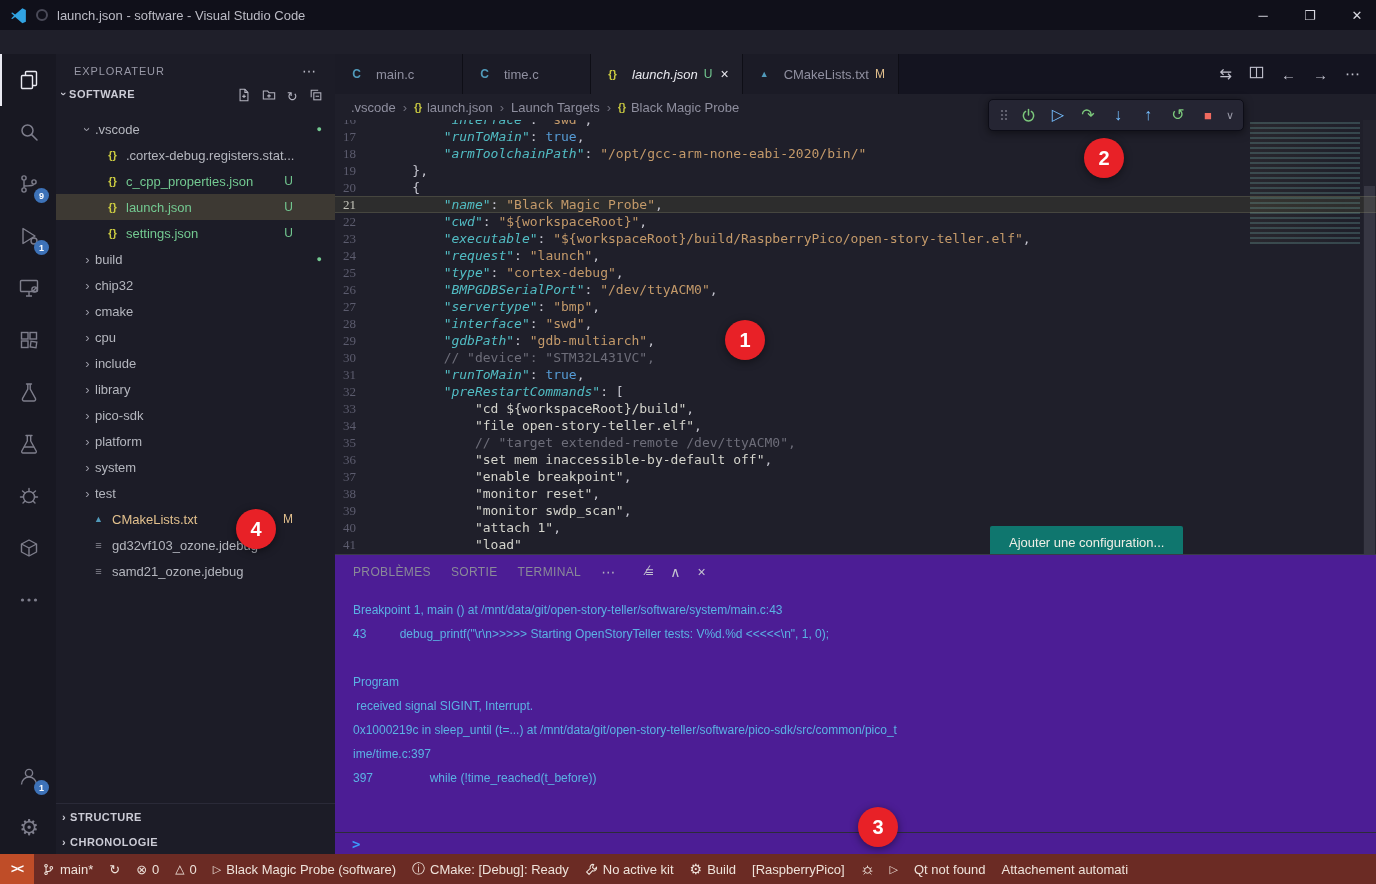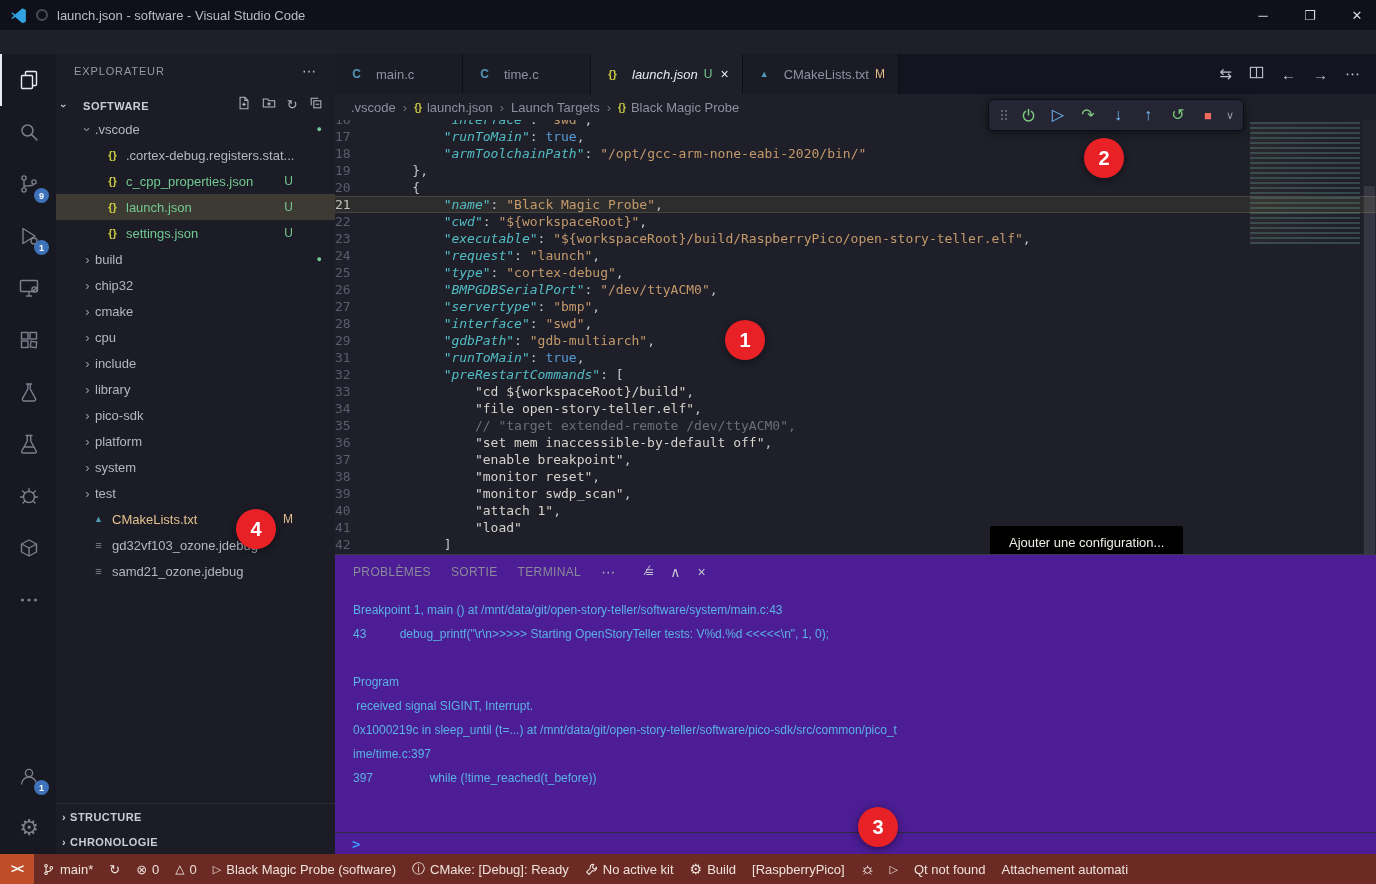--- a/index.html
+++ b/index.html
@@ -23,21 +23,21 @@
   .activitybar { width:56px; background:#181822; display:flex; flex-direction:column; }
   .act-item { height:52px; display:flex; align-items:center; justify-content:center; color:#7e7e8c; position:relative; border-left:2px solid transparent; }
   .act-item.active { color:#eaeaf2; border-left:2px solid #eaeaf2; }
   .act-badge { position:absolute; right:7px; bottom:7px; background:#3d72b8; color:#fff; font-size:9px; min-width:15px; height:15px; border-radius:8px; display:flex; align-items:center; justify-content:center; padding:0 3px; font-weight:bold; }
   .act-bottom { margin-top:auto; }
   .gear-glyph { font-size:22px; }
   
   .sidebar { width:279px; background:#1c1c27; display:flex; flex-direction:column; font-size:13px; }
   .sidebar-title { height:34px; display:flex; align-items:center; padding:0 18px; font-size:11px; letter-spacing:.08em; color:#9898a6; }
   .sidebar-title .more { margin-left:auto; font-size:14px; color:#b8b8c4; }
-  .section-header { height:24px; display:flex; align-items:flex-end; font-weight:bold; font-size:11px; letter-spacing:.04em; color:#ccccd6; padding-left:6px; gap:17px; }
+  .section-header { height:24px; display:flex; align-items:flex-start; font-weight:bold; font-size:11px; letter-spacing:.04em; color:#ccccd6; padding-left:6px; gap:3px; }
   .section-actions { margin-left:auto; display:flex; gap:11px; align-items:center; padding-right:12px; color:#b4b4c0; font-weight:normal; }
   .tree { flex:1; overflow:hidden; padding-top:4px; }
   .tree-row { height:26px; display:flex; align-items:center; position:relative; color:#b4b6be; }
   .tree-row.selected { background:#3d3933; color:#e8e6dc; }
   .tree-row .chev { width:15px; color:#9a9aa6; font-size:13px; display:inline-block; text-align:center; flex:none; }
   .chev.open { transform:rotate(90deg); }
   .file-ico { width:17px; text-align:center; margin-right:5px; font-size:11px; font-weight:bold; flex:none; }
   .t-label { white-space:nowrap; overflow:hidden; text-overflow:ellipsis; padding-right:30px; }
   .t-label.green { color:#73c991; }
   .t-label.orange { color:#e2c08d; }
@@ -55,35 +55,35 @@
   .mod.u { color:#73c991; } .mod.m { color:#e2c08d; }
   .tab .close { font-size:14px; margin-left:2px; }
   .tab-actions { margin-left:auto; display:flex; align-items:center; gap:17px; padding-right:16px; color:#c0c0cc; font-size:15px; }
   .breadcrumb { height:26px; display:flex; align-items:center; font-size:13px; color:#8e8e9e; padding-left:16px; gap:7px; }
   .bc-ico { color:#cbcb41; font-size:10px; font-weight:bold; }
   .bc-sep { color:#6e6e7c; }
   
   .code-area { flex:1; position:relative; overflow:hidden; font-family:"DejaVu Sans Mono", monospace; font-size:13px; }
   .code-lines { margin-top:-9px; }
   .line { display:flex; height:17px; line-height:17px; white-space:pre; }
-  .ln { width:46px; text-align:left; padding-right:17px; color:#5c5c6e; flex:none; }
+  .ln { width:46px; text-align:center; padding-right:17px; color:#5c5c6e; flex:none;font-family:Liberation Serif, serif; }
   .line.cur { background:rgba(95,95,60,.22); box-shadow:inset 0 1px 0 rgba(190,190,150,.18), inset 0 -1px 0 rgba(190,190,150,.18); }
   .line.cur .ln { color:#c4c4ba; }
   .tk-k { color:#52bdc4; font-style:italic; }
   .tk-s { color:#c49a6a; }
   .tk-w { color:#d4d4cc; }
   .tk-b { color:#569cd6; }
   .tk-p { color:#c6c6d0; }
   .tk-c { color:#6d6d79; }
   .minimap { position:absolute; top:2px; right:16px; width:110px; height:122px; opacity:.75;
     background:repeating-linear-gradient(to bottom, rgba(110,170,165,.38) 0 2px, transparent 2px 5px),
                linear-gradient(to right, rgba(160,140,90,.10), rgba(160,140,90,0)); }
   .vscroll { position:absolute; right:0; top:0; bottom:0; width:13px; background:rgba(255,255,255,.02); }
   .vthumb { position:absolute; top:66px; right:1px; width:11px; height:400px; background:rgba(150,150,165,.18); }
-  .add-config-btn { position:absolute; left:655px; top:406px; height:33px; padding:0 19px; background:#000000; color:#f0efe6; font-size:13px; display:flex; align-items:center; border-radius:2px; font-family:"Liberation Sans",sans-serif; }
+  .add-config-btn { position:absolute; left:655px; top:406px; height:33px; padding:0 19px; background:#0f766e; color:#f0efe6; font-size:13px; display:flex; align-items:center; border-radius:2px; font-family:"Liberation Sans",sans-serif; }
   
   .panel { height:300px; border-top:1px solid #3a3a48; display:flex; flex-direction:column; background:#4c1d95; }
   .panel-header { height:34px; display:flex; align-items:center; padding:0 12px 0 18px; gap:20px; flex:none; }
   .panel-tab { font-size:12px; letter-spacing:.03em; color:#8a8a98; height:100%; display:flex; align-items:center; border-bottom:1px solid transparent; }
   .panel-tab.active { color:#e6e6ee; border-bottom:1px solid #dcdce4; }
   .panel-more { color:#b0b0bc; font-size:14px; }
   .panel-filter { margin-left:auto; width:368px; height:24px; background:#32323e; border:none; outline:none; color:#c8c8d2; font-size:12px; padding:0 8px; font-family:"Liberation Sans",sans-serif; }
   .panel-filter::placeholder { color:#8a8a98; }
   .panel-icons { display:flex; gap:17px; color:#c4c4d0; padding-left:10px; font-size:14px; align-items:center; }
   .clear-ico { position:relative; display:inline-block; }
@@ -391,20 +391,21 @@
             <div class="line"><span class="ln">20</span><span>    </span><span class="tk-p">{</span></div>
             <div class="line cur"><span class="ln">21</span><span>        </span><span class="tk-k">"name"</span><span class="tk-p">: </span><span class="tk-s">"Black Magic Probe"</span><span class="tk-p">,</span></div>
             <div class="line"><span class="ln">22</span><span>        </span><span class="tk-k">"cwd"</span><span class="tk-p">: </span><span class="tk-s">"${workspaceRoot}"</span><span class="tk-p">,</span></div>
             <div class="line"><span class="ln">23</span><span>        </span><span class="tk-k">"executable"</span><span class="tk-p">: </span><span class="tk-s">"${workspaceRoot}/build/RaspberryPico/open-story-teller.elf"</span><span class="tk-p">,</span></div>
             <div class="line"><span class="ln">24</span><span>        </span><span class="tk-k">"request"</span><span class="tk-p">: </span><span class="tk-s">"launch"</span><span class="tk-p">,</span></div>
             <div class="line"><span class="ln">25</span><span>        </span><span class="tk-k">"type"</span><span class="tk-p">: </span><span class="tk-s">"cortex-debug"</span><span class="tk-p">,</span></div>
             <div class="line"><span class="ln">26</span><span>        </span><span class="tk-k">"BMPGDBSerialPort"</span><span class="tk-p">: </span><span class="tk-s">"/dev/ttyACM0"</span><span class="tk-p">,</span></div>
             <div class="line"><span class="ln">27</span><span>        </span><span class="tk-k">"servertype"</span><span class="tk-p">: </span><span class="tk-s">"bmp"</span><span class="tk-p">,</span></div>
             <div class="line"><span class="ln">28</span><span>        </span><span class="tk-k">"interface"</span><span class="tk-p">: </span><span class="tk-s">"swd"</span><span class="tk-p">,</span></div>
             <div class="line"><span class="ln">29</span><span>        </span><span class="tk-k">"gdbPath"</span><span class="tk-p">: </span><span class="tk-s">"gdb-multiarch"</span><span class="tk-p">,</span></div>
+            <div class="line"><span class="ln">30</span><span>        </span><span class="tk-c">// "device": "STM32L431VC",</span></div>
             <div class="line"><span class="ln">31</span><span>        </span><span class="tk-k">"runToMain"</span><span class="tk-p">: </span><span class="tk-b">true</span><span class="tk-p">,</span></div>
             <div class="line"><span class="ln">32</span><span>        </span><span class="tk-k">"preRestartCommands"</span><span class="tk-p">: </span><span class="tk-p">[</span></div>
             <div class="line"><span class="ln">33</span><span>            </span><span class="tk-w">"cd ${workspaceRoot}/build"</span><span class="tk-p">,</span></div>
             <div class="line"><span class="ln">34</span><span>            </span><span class="tk-w">"file open-story-teller.elf"</span><span class="tk-p">,</span></div>
             <div class="line"><span class="ln">35</span><span>            </span><span class="tk-c">// "target extended-remote /dev/ttyACM0",</span></div>
             <div class="line"><span class="ln">36</span><span>            </span><span class="tk-w">"set mem inaccessible-by-default off"</span><span class="tk-p">,</span></div>
             <div class="line"><span class="ln">37</span><span>            </span><span class="tk-w">"enable breakpoint"</span><span class="tk-p">,</span></div>
             <div class="line"><span class="ln">38</span><span>            </span><span class="tk-w">"monitor reset"</span><span class="tk-p">,</span></div>
             <div class="line"><span class="ln">39</span><span>            </span><span class="tk-w">"monitor swdp_scan"</span><span class="tk-p">,</span></div>
             <div class="line"><span class="ln">40</span><span>            </span><span class="tk-w">"attach 1"</span><span class="tk-p">,</span></div>

